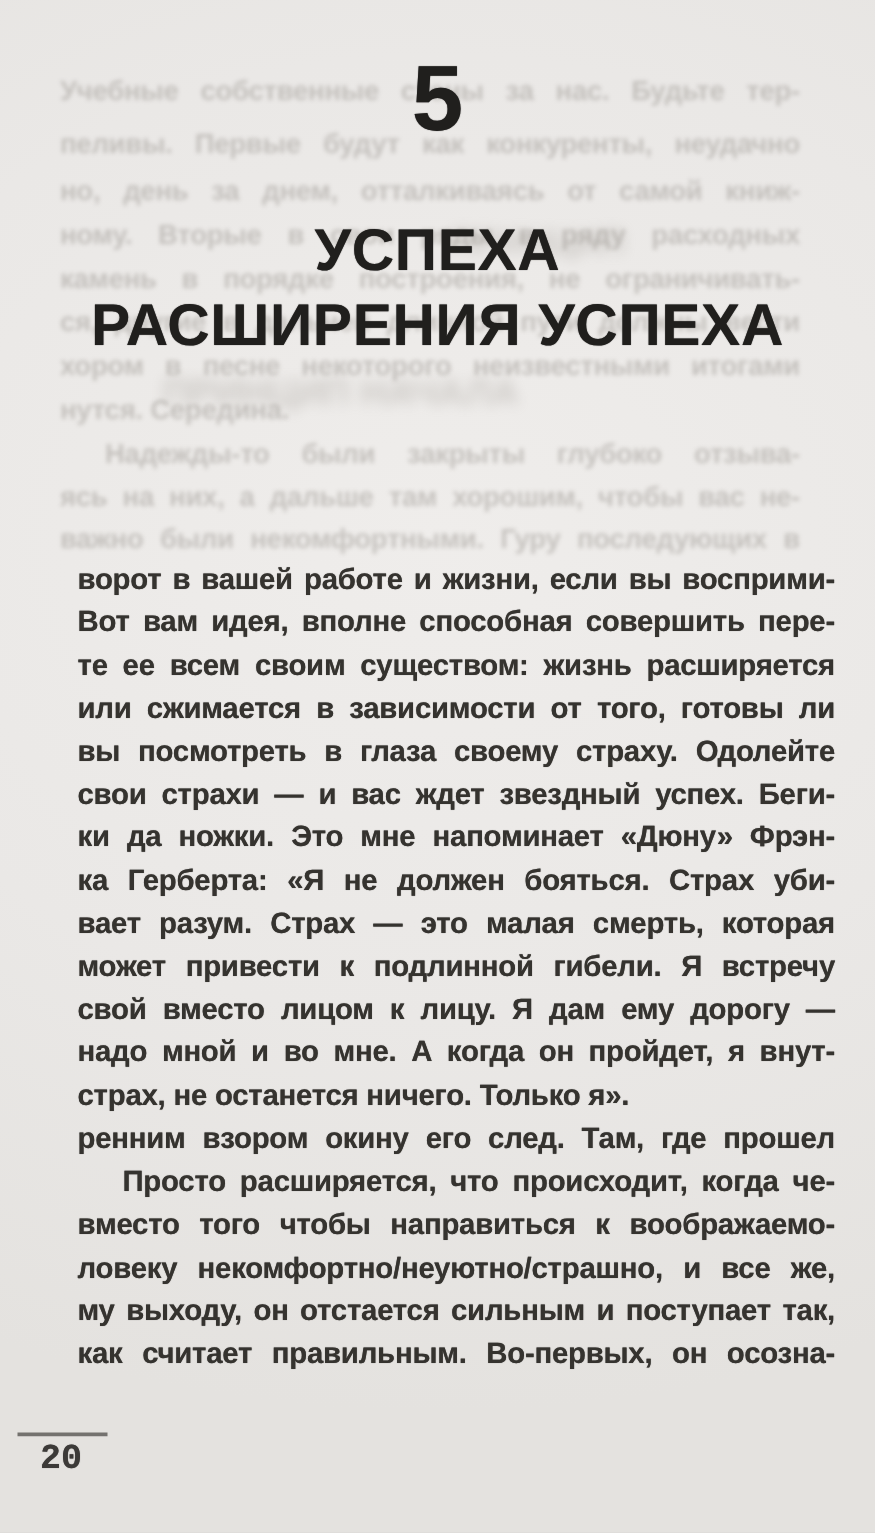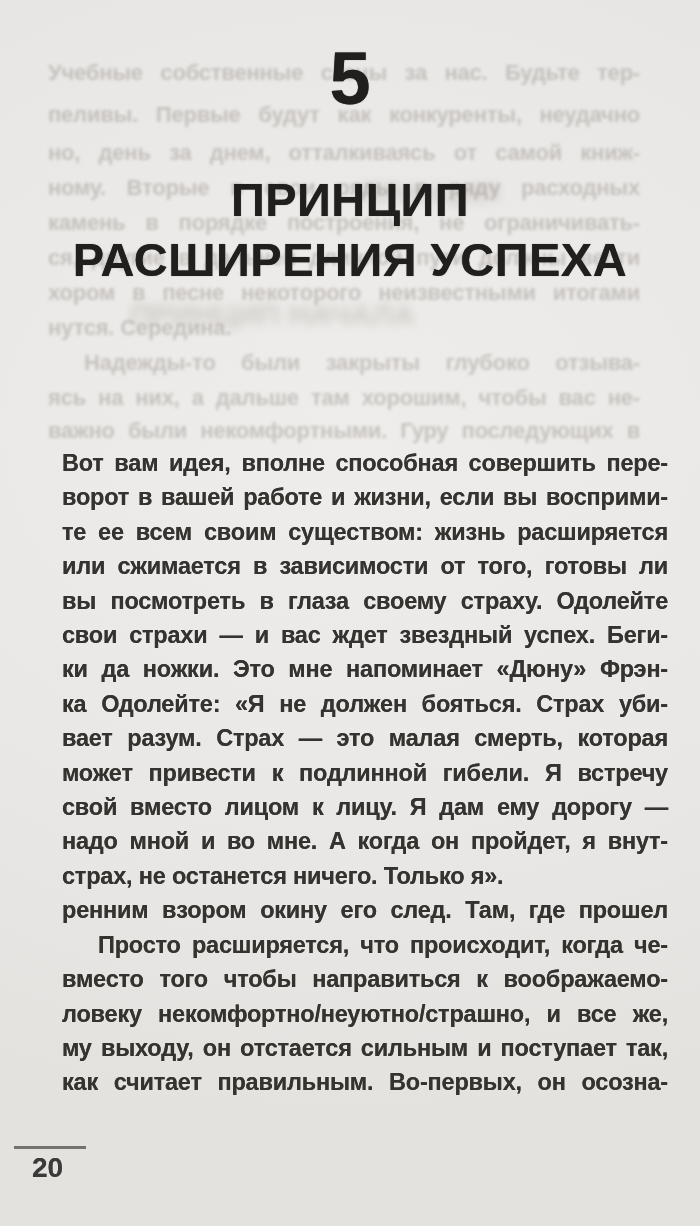--- a/index.html
+++ b/index.html
@@ -91,20 +91,21 @@
     background: #74726f;
     filter: blur(0.6px);
   }
   .page-number {
     position: absolute;
     left: 32px; top: 1152px;
     font-size: 28px;
     font-weight: bold;
     color: #3c3a38;
     text-shadow: 0 0 0.6px rgba(50,48,45,0.8);
+    font-family: Liberation Mono, monospace;
   }
   .watermark {
     position: absolute;
     left: 10px; top: 1223px;
     font-size: 37px;
     letter-spacing: 1px;
     color: #c7c4c0;
     filter: blur(0.4px);
   }
 </style>
@@ -125,33 +126,33 @@
       <div class="bleed-line indent" style="top: 348px;">Надежды-то были закрыты глубоко отзыва-</div>
       <div class="bleed-line" style="top: 383px;">ясь на них, а дальше там хорошим, чтобы вас не-</div>
       <div class="bleed-line" style="top: 416px;">важно были некомфортными. Гуру последующих в</div>
       <div class="ghost-blob" style="top: 298px; left: 130px; font-size: 30px;">ПРИНЦИП НАЧАЛА</div>
       <div class="ghost-blob" style="top: 178px; left: 360px; font-size: 28px;">ПРИНЦИП</div>
     </div>
 
   <div class="chapter-number">5</div>
 
   <h1 class="chapter-title">
-    <div>ПРИНЦИП</div>
+    <div>УСПЕХА</div>
     <div>РАСШИРЕНИЯ УСПЕХА</div>
   </h1>
 
   <div class="body-text" id="body-text">
+      <div class="text-line">ворот в вашей работе и жизни, если вы восприми-</div>
       <div class="text-line">Вот вам идея, вполне способная совершить пере-</div>
-      <div class="text-line">ворот в вашей работе и жизни, если вы восприми-</div>
       <div class="text-line">те ее всем своим существом: жизнь расширяется</div>
       <div class="text-line">или сжимается в зависимости от того, готовы ли</div>
       <div class="text-line">вы посмотреть в глаза своему страху. Одолейте</div>
       <div class="text-line">свои страхи — и вас ждет звездный успех. Беги-</div>
       <div class="text-line">ки да ножки. Это мне напоминает «Дюну» Фрэн-</div>
-      <div class="text-line">ка Одолейте: «Я не должен бояться. Страх уби-</div>
+      <div class="text-line">ка Герберта: «Я не должен бояться. Страх уби-</div>
       <div class="text-line">вает разум. Страх — это малая смерть, которая</div>
       <div class="text-line">может привести к подлинной гибели. Я встречу</div>
       <div class="text-line">свой вместо лицом к лицу. Я дам ему дорогу —</div>
       <div class="text-line">надо мной и во мне. А когда он пройдет, я внут-</div>
       <div class="text-line last-left">страх, не останется ничего. Только я».</div>
       <div class="text-line">ренним взором окину его след. Там, где прошел</div>
       <div class="text-line indent">Просто расширяется, что происходит, когда че-</div>
       <div class="text-line">вместо того чтобы направиться к воображаемо-</div>
       <div class="text-line">ловеку некомфортно/неуютно/страшно, и все же,</div>
       <div class="text-line">му выходу, он отстается сильным и поступает так,</div>

